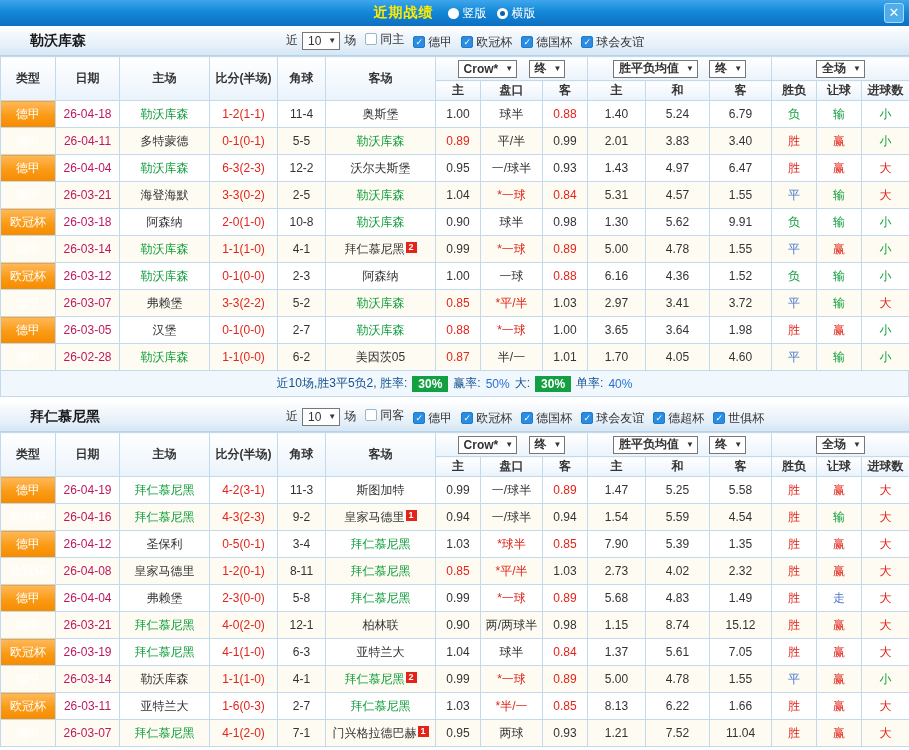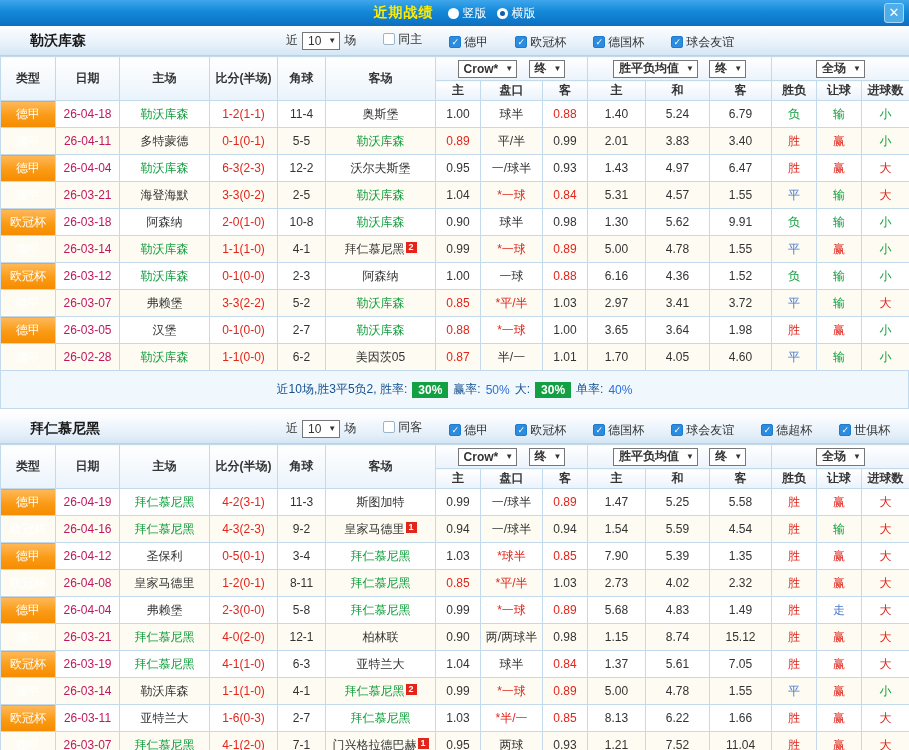--- a/index.html
+++ b/index.html
@@ -8,40 +8,40 @@
   .titlebar{height:26px;background:linear-gradient(180deg,#3ea6ec 0%,#1488d8 45%,#0d6fc2 100%);display:flex;align-items:center;justify-content:center;position:relative;color:#fff}
   .panel-title{color:var(--title-yellow,#ffeb00);font-weight:bold;font-size:14px;letter-spacing:1px;margin-right:4px}
   .radio-opt{display:inline-flex;align-items:center;gap:4px;margin-left:10px;cursor:pointer;font-size:12px}
   .radio{width:11px;height:11px;border-radius:50%;background:#fff;display:inline-block;position:relative}
   .radio.selected::after{content:"";position:absolute;left:3px;top:3px;width:5px;height:5px;border-radius:50%;background:#0a5fae}
   .close-btn{position:absolute;right:5px;top:3px;width:20px;height:20px;background:#4fadea;border:1px solid #a5d8f8;border-radius:3px;color:#fff;font-weight:bold;font-size:13px;text-align:center;line-height:18px;cursor:pointer}
   .filterbar{height:30px;display:flex;align-items:center;background:linear-gradient(180deg,#fefeff 0%,#e4eff9 70%,#d5e6f4 100%);border-bottom:1px solid #b9d2e8;padding:0 8px;white-space:nowrap}
   .team-name{font-weight:bold;font-size:14px;color:#1a1a1a;margin-left:22px;width:256px;flex:none}
   .sel{display:inline-flex;align-items:center;justify-content:space-between;gap:7px;background:#fff;border:1px solid #777;padding:0 3px 0 5px;height:18px;margin:0 4px;cursor:pointer;font-size:12px;vertical-align:middle}
   .sel .arr{font-size:8px;color:#333}
-  .cb-item{display:inline-flex;align-items:center;gap:3px;margin-left:27px;cursor:pointer}
+  .cb-item{display:inline-flex;align-items:center;gap:3px;margin-left:9px;cursor:pointer}
   .cb{width:12px;height:12px;border:1px solid #9ab4c8;background:#fff;display:inline-flex;align-items:center;justify-content:center;font-size:9px;font-weight:bold;color:#fff;border-radius:2px}
   .cb.checked{background:#2b8ce0;border-color:#1f7ccc}
   table.grid{width:909px;border-collapse:collapse;table-layout:fixed}
   .grid th,.grid td{border:1px solid #c3d9ec;text-align:center;overflow:hidden;white-space:nowrap;padding:0}
   .grid thead th{background:linear-gradient(180deg,#ffffff,#eaf3fb);font-weight:bold;color:#333}
   .grid thead tr.h1 th{height:24px}
   .grid thead tr.h2 th{height:20px}
   .grid tbody td{height:27px}
   .grid tbody tr:nth-child(even) td{background:#fefcf2}
   .grid tbody td.type{background:linear-gradient(180deg,#ffb95a 0%,#fa9a14 55%,#f68b00 100%);color:#fff}
   .date-cell{color:#be185d}
   .score-cell{color:var(--win-red,#e2241b)}
   .tlink{cursor:pointer;color:#333}
   .tlink.subject{color:var(--lose-green,#0f9d3c)}
   .card{display:inline-block;background:var(--win-red,#e2241b);color:#fff;font-size:9px;line-height:11px;width:11px;height:11px;margin-left:1px;vertical-align:text-top;text-align:center;font-weight:bold}
   .c-red{color:var(--win-red,#e2241b)}
   .c-green{color:var(--lose-green,#0f9d3c)}
   .c-blue{color:var(--draw-blue,#4a77c9)}
-  .summary{height:38px;display:flex;align-items:center;justify-content:center;gap:5px;background:#f0f8fe;border:1px solid #c3d9ec;border-top:none;color:#16508e;font-size:12px}
+  .summary{height:26px;display:flex;align-items:center;justify-content:center;gap:5px;background:#f0f8fe;border:1px solid #c3d9ec;border-top:none;color:#16508e;font-size:12px}
   .badge{background:var(--badge-green,#13a043);color:#fff;padding:1px 6px;font-weight:bold}
   .pct-blue{color:#2a6fd6;font-weight:normal}
   .spacer{height:5px;background:#fff}
 </style>
 </head>
 <body>
 
 <div class="app">
 
   <header class="titlebar">

